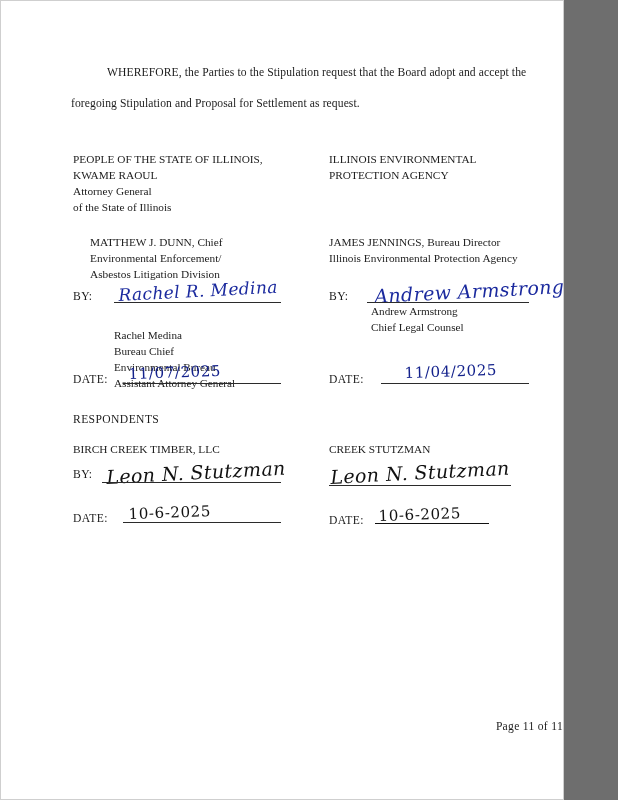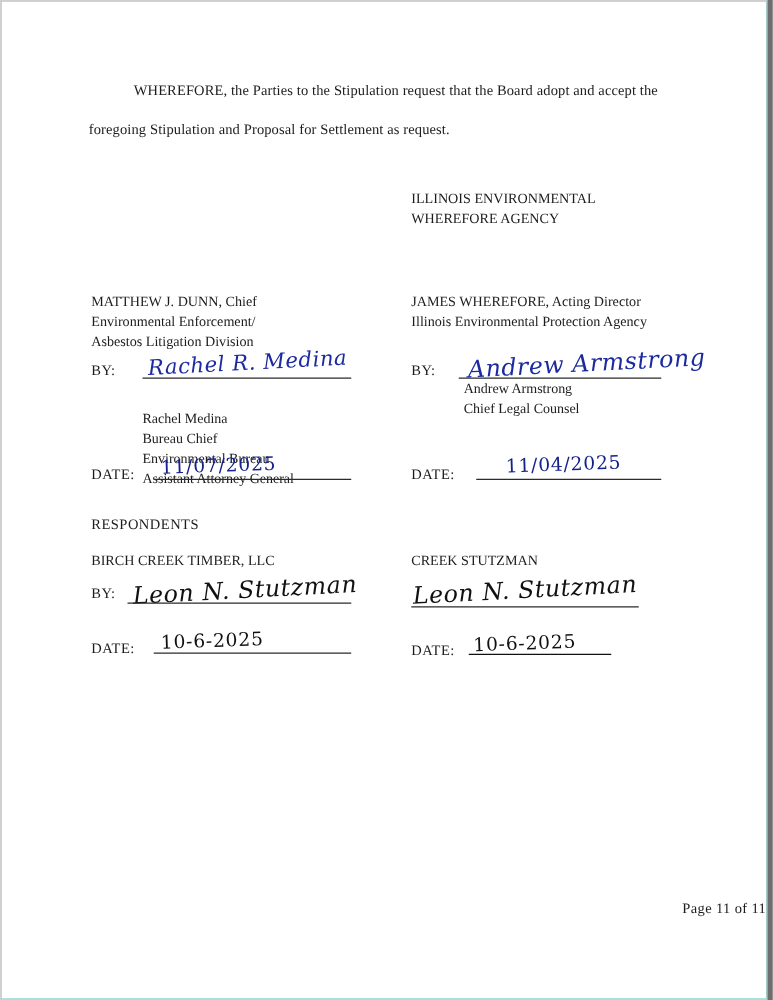--- a/index.html
+++ b/index.html
@@ -5,23 +5,23 @@
   html, body {
     margin: 0;
     padding: 0;
     background: #6e6e6e;
   }
   body {
     font-family: "Liberation Serif", serif;
   }
   .page {
     position: relative;
-    width: 614px;
+    width: 564px;
     height: 800px;
-    background: #14b8a6;
+    background: #fde047;
     overflow: hidden;
     box-sizing: border-box;
     border: 1px solid #cfcfcf;
   }
   .scan-tint {
     position: absolute;
     inset: 0;
     background: #ffffff;
     pointer-events: none;
   }
@@ -125,42 +125,46 @@
 <body>
 
 <div class="page">
   <div class="scan-tint"></div>
 
   <div class="content">
 
     <div class="para p1">WHEREFORE, the Parties to the Stipulation request that the Board adopt and accept the</div>
     <div class="para p2">foregoing Stipulation and Proposal for Settlement as request.</div>
 
+    <div class="block colL" style="top:150px;">PEOPLE OF THE STATE OF ILLINOIS,
+KWAME RAOUL
+Attorney General
+of the State of Illinois</div>
 
-    <div class="block colL" style="top:233px;">MATTHEW J. DUNN, Chief
+    <div class="block colL" style="top:233px;margin-left:17px;">MATTHEW J. DUNN, Chief
 Environmental Enforcement/
 Asbestos Litigation Division</div>
 
     <div class="label" style="left:72px; top:288px;">BY:</div>
     <div class="sig sig-blue" style="left:118px; top:283px;">Rachel R. Medina</div>
     <div class="sigline" style="left:113px; top:301px; width:167px;"></div>
 
     <div class="sub colL" style="left:113px; top:303px;margin-top:24px;">Rachel Medina
 Bureau Chief
 Environmental Bureau
 Assistant Attorney General</div>
 
     <div class="label" style="left:72px; top:371px;">DATE:</div>
     <div class="date-hand" style="left:128px; top:363px;">11/07/2025</div>
     <div class="sigline" style="left:122px; top:382px; width:158px;"></div>
 
     <div class="block colR" style="top:150px;">ILLINOIS ENVIRONMENTAL
-WHEREFORE AGENCY</div>
+PROTECTION AGENCY</div>
 
-    <div class="block colR" style="top:233px;">JAMES WHEREFORE, Acting Director
+    <div class="block colR" style="top:233px;">JAMES JENNINGS, Bureau Director
 Illinois Environmental Protection Agency</div>
 
     <div class="label" style="left:328px; top:288px;">BY:</div>
     <div class="sig sig-blue sig-lg" style="left:374px; top:283px;">Andrew Armstrong</div>
     <div class="sigline" style="left:366px; top:301px; width:162px;"></div>
 
     <div class="sub colR" style="left:370px; top:303px;">Andrew Armstrong
 Chief Legal Counsel</div>
 
     <div class="label" style="left:328px; top:371px;">DATE:</div>

